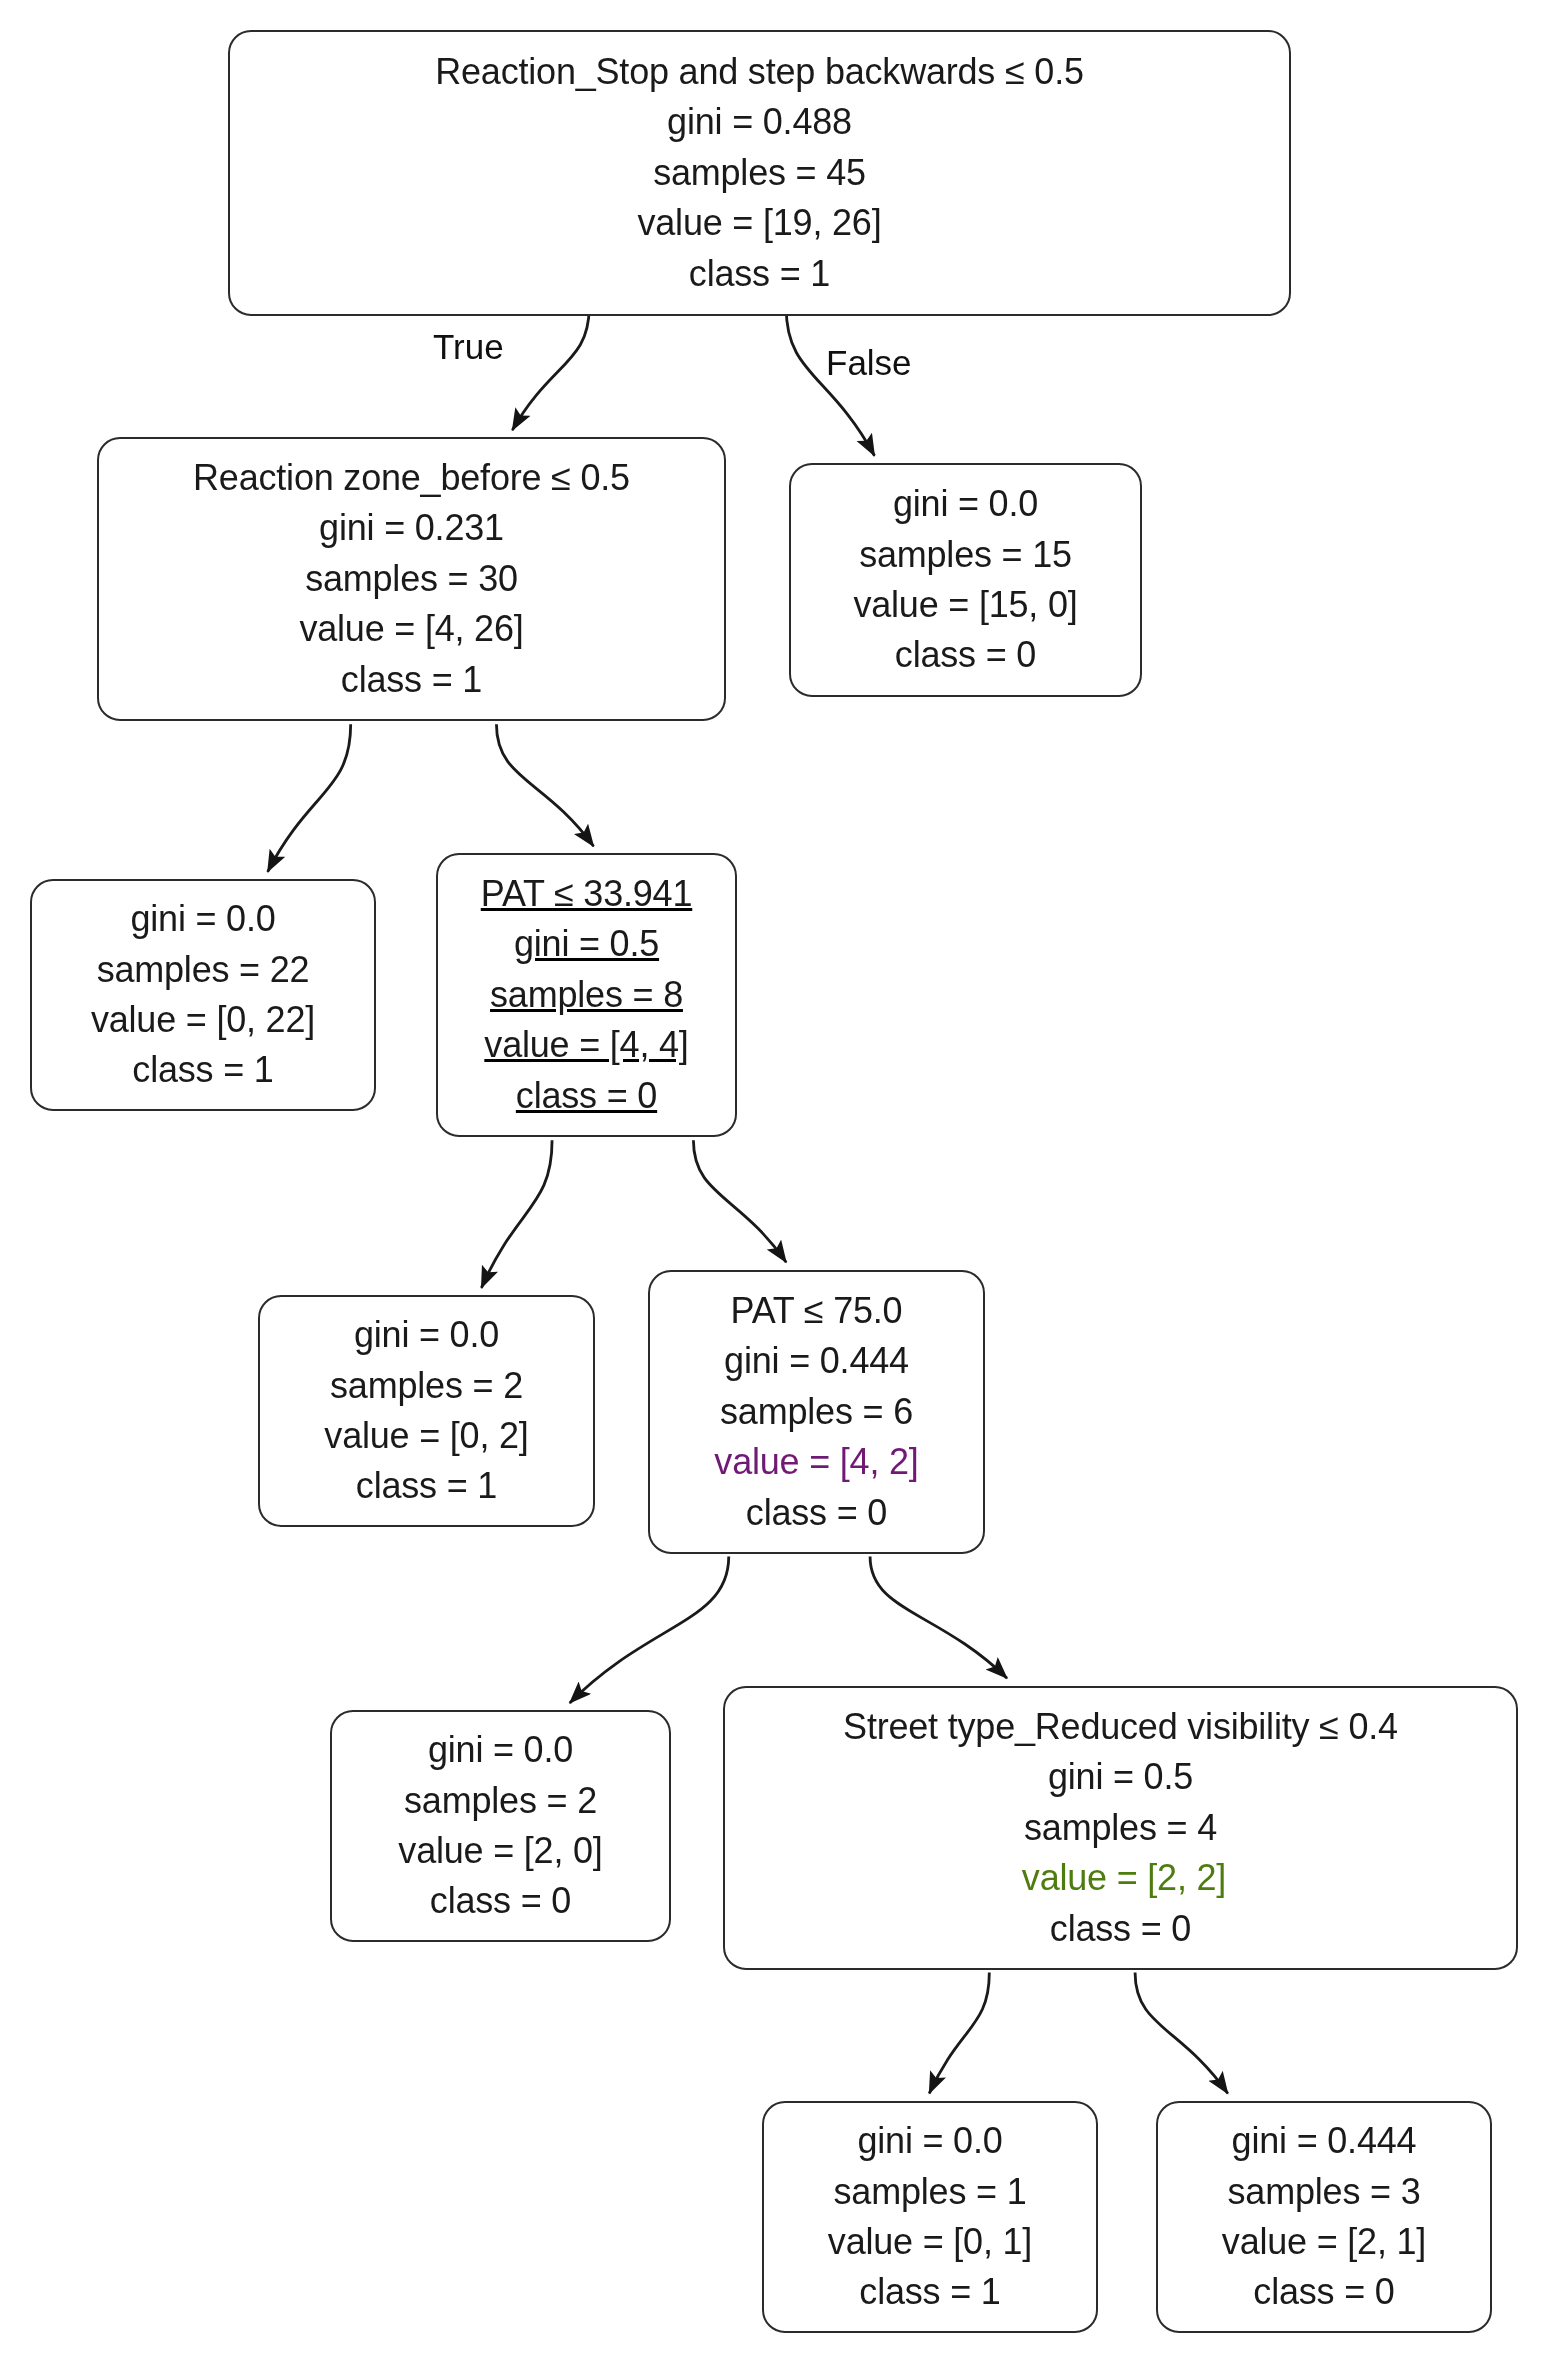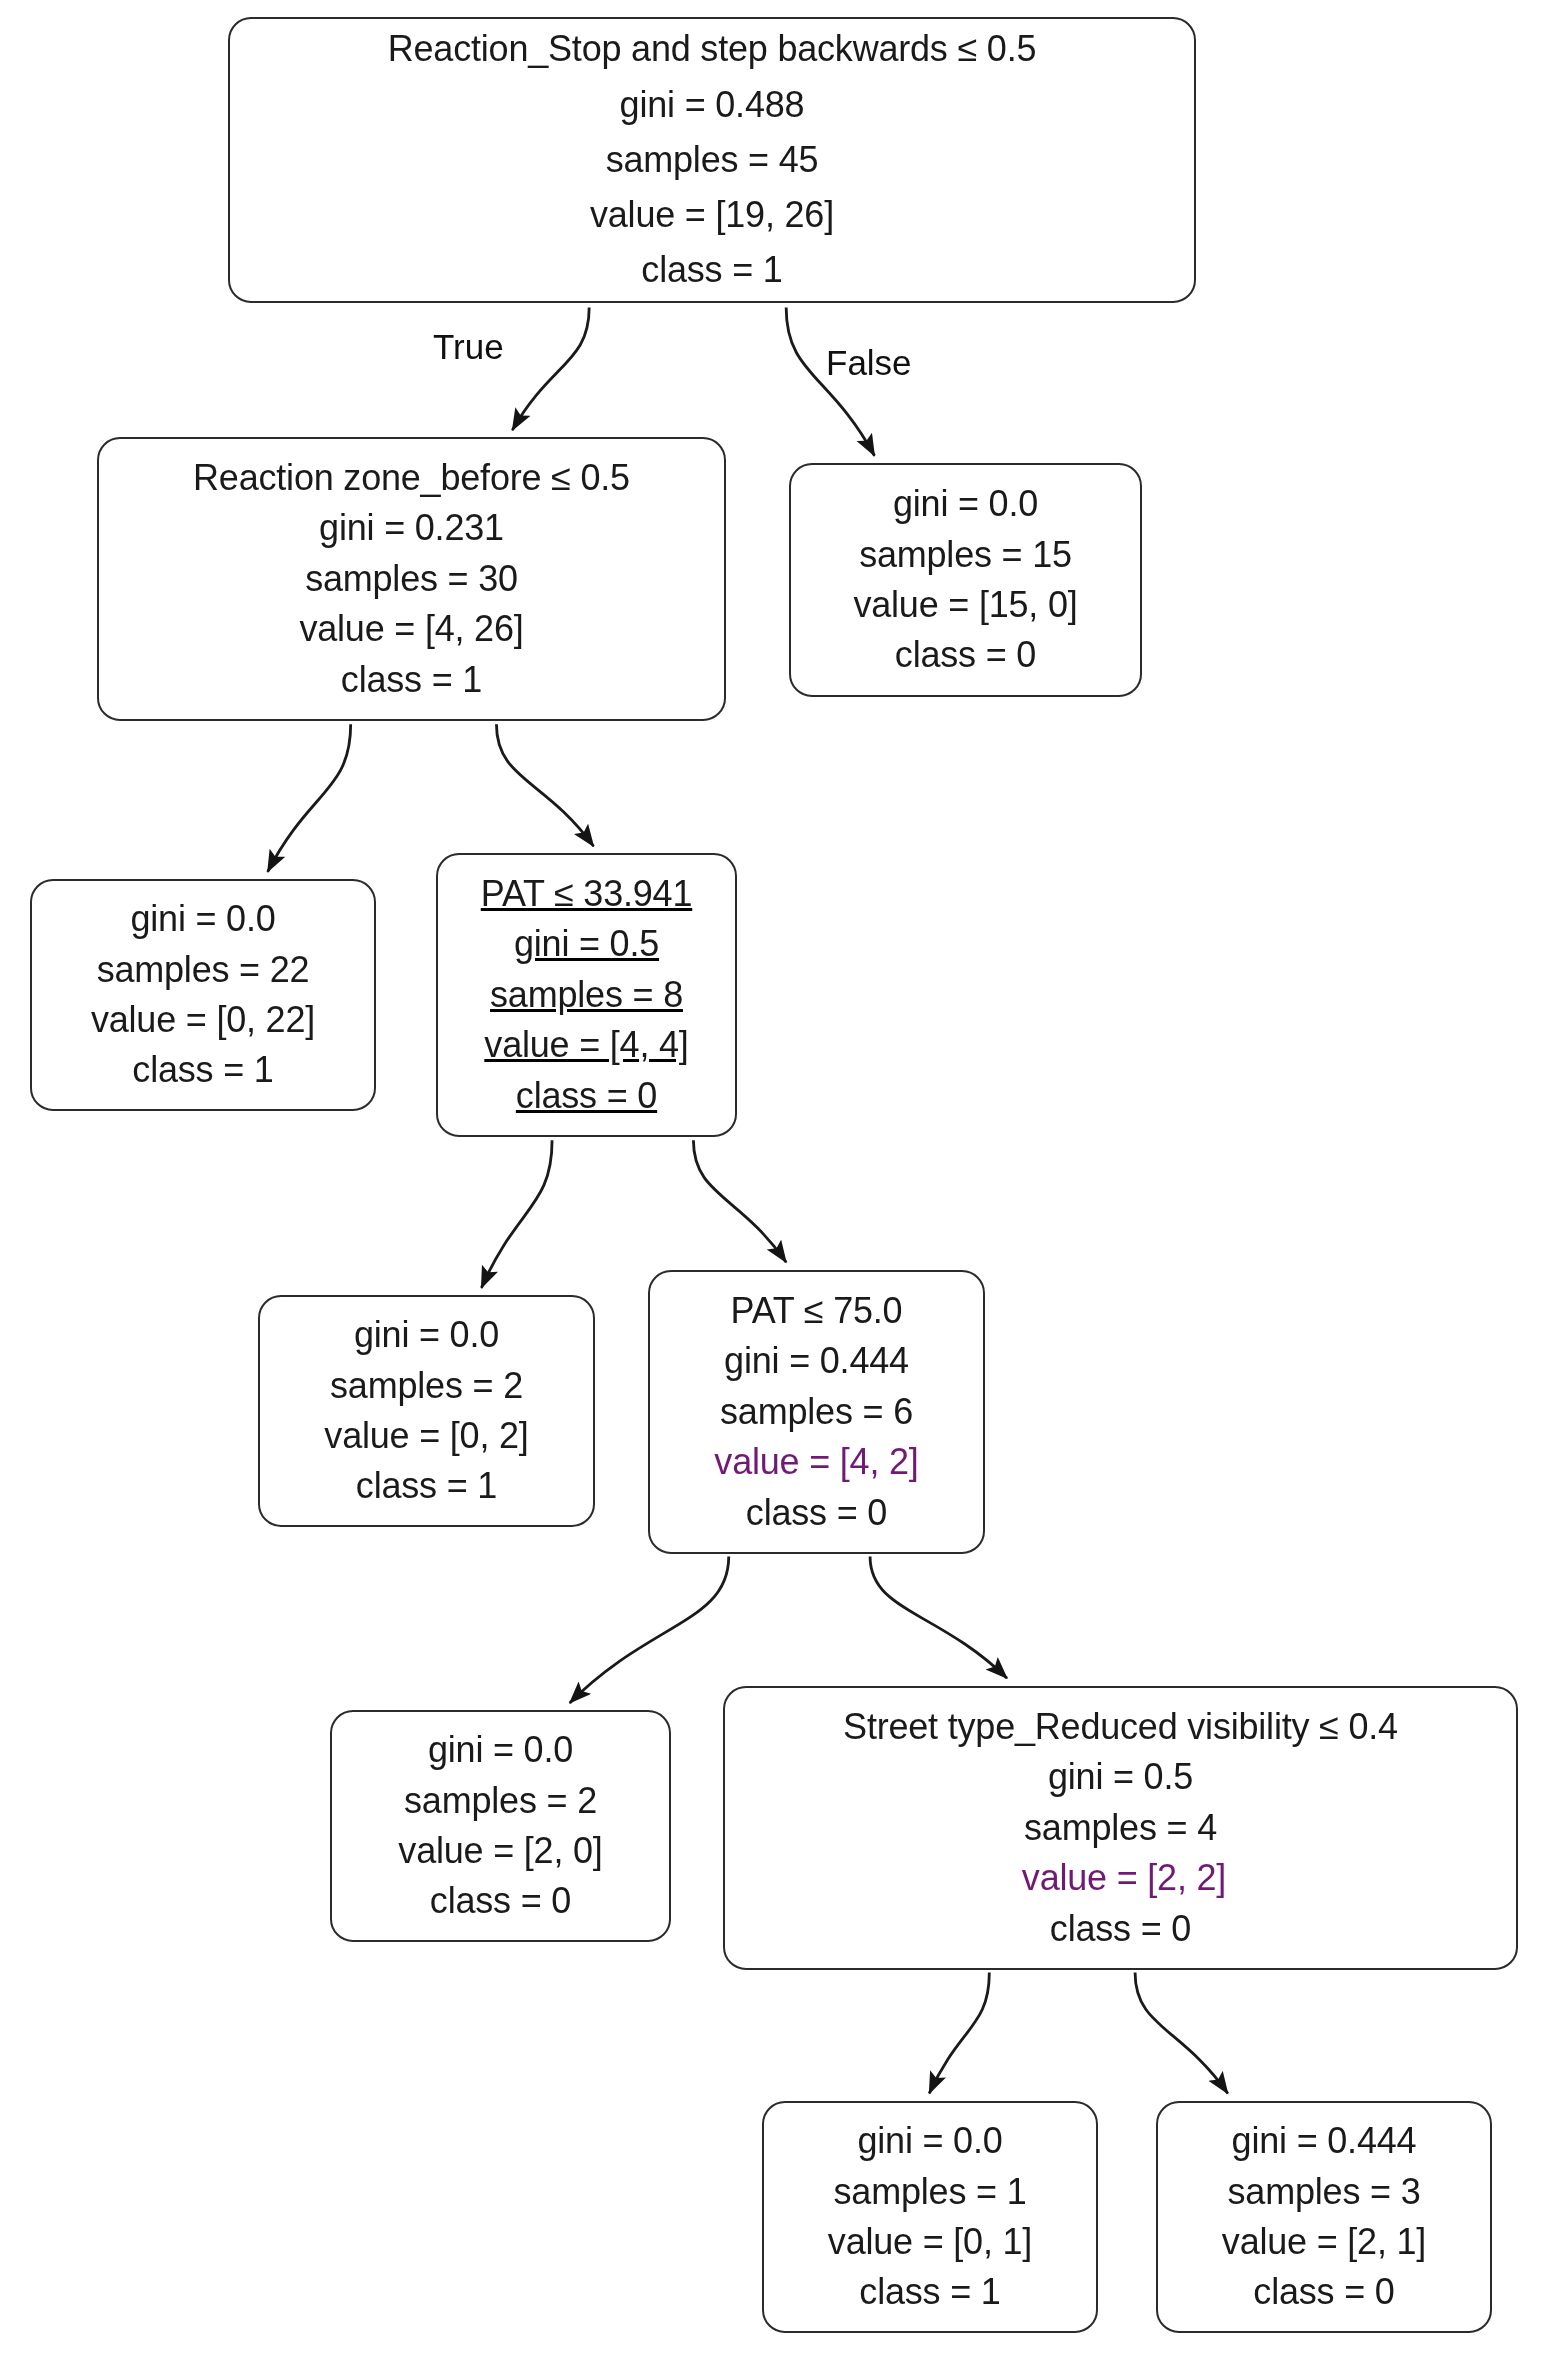--- a/index.html
+++ b/index.html
@@ -69,21 +69,21 @@
         <path d="M 625 1291 C 625 1366.15 585 1366.15 545 1458" fill="none" stroke="#1a1a1a" stroke-width="3.2" marker-end="url(#arrowhead)"></path>
         <path d="M 785 1291 C 785 1353.1 837.5 1353.1 890 1429" fill="none" stroke="#1a1a1a" stroke-width="3.2" marker-end="url(#arrowhead)"></path>
         <path d="M 825 1762 C 825 1836.7 735 1836.7 645 1928" fill="none" stroke="#1a1a1a" stroke-width="3.2" marker-end="url(#arrowhead)"></path>
         <path d="M 985 1762 C 985 1824.1 1062.5 1824.1 1140 1900" fill="none" stroke="#1a1a1a" stroke-width="3.2" marker-end="url(#arrowhead)"></path>
         <path d="M 1120 2233 C 1120 2294.65 1086 2294.65 1052 2370" fill="none" stroke="#1a1a1a" stroke-width="3.2" marker-end="url(#arrowhead)"></path>
         <path d="M 1285 2233 C 1285 2294.65 1337.5 2294.65 1390 2370" fill="none" stroke="#1a1a1a" stroke-width="3.2" marker-end="url(#arrowhead)"></path>
       </g>
   </svg>
 
   <div id="node-group">
-      <div class="tree-node" style="left: 228px; top: 17px; width: 968px; height: 286px; border-color: rgb(43, 43, 43); background: rgb(255, 255, 255); justify-content: space-between;">
+      <div class="tree-node" style="left: 228px; top: 30px; width: 1063px; height: 286px; border-color: rgb(43, 43, 43); background: rgb(255, 255, 255);">
         <div class="node-line" style="color: rgb(26, 26, 26);">Reaction_Stop and step backwards ≤ 0.5</div>
         <div class="node-line" style="color: rgb(26, 26, 26);">gini = 0.488</div>
         <div class="node-line" style="color: rgb(26, 26, 26);">samples = 45</div>
         <div class="node-line" style="color: rgb(26, 26, 26);">value = [19, 26]</div>
         <div class="node-line" style="color: rgb(26, 26, 26);">class = 1</div>
       </div>
       <div class="tree-node" style="left: 97px; top: 437px; width: 629px; height: 284px; border-color: rgb(43, 43, 43); background: rgb(255, 255, 255);">
         <div class="node-line" style="color: rgb(26, 26, 26);">Reaction zone_before ≤ 0.5</div>
         <div class="node-line" style="color: rgb(26, 26, 26);">gini = 0.231</div>
         <div class="node-line" style="color: rgb(26, 26, 26);">samples = 30</div>
@@ -125,21 +125,21 @@
       <div class="tree-node" style="left: 330px; top: 1710px; width: 341px; height: 232px; border-color: rgb(43, 43, 43); background: rgb(255, 255, 255);">
         <div class="node-line" style="color: rgb(26, 26, 26);">gini = 0.0</div>
         <div class="node-line" style="color: rgb(26, 26, 26);">samples = 2</div>
         <div class="node-line" style="color: rgb(26, 26, 26);">value = [2, 0]</div>
         <div class="node-line" style="color: rgb(26, 26, 26);">class = 0</div>
       </div>
       <div class="tree-node" style="left: 723px; top: 1686px; width: 795px; height: 284px; border-color: rgb(43, 43, 43); background: rgb(255, 255, 255);">
         <div class="node-line" style="color: rgb(26, 26, 26);">Street type_Reduced visibility ≤ 0.4</div>
         <div class="node-line" style="color: rgb(26, 26, 26);">gini = 0.5</div>
         <div class="node-line" style="color: rgb(26, 26, 26);">samples = 4</div>
-        <div class="node-line" style="color: #701a75; margin-left: 7px;">value = [2, 2]</div>
+        <div class="node-line" style="color: #4d7c0f; margin-left: 7px;">value = [2, 2]</div>
         <div class="node-line" style="color: rgb(26, 26, 26);">class = 0</div>
       </div>
       <div class="tree-node" style="left: 762px; top: 2101px; width: 336px; height: 232px; border-color: rgb(43, 43, 43); background: rgb(255, 255, 255);">
         <div class="node-line" style="color: rgb(26, 26, 26);">gini = 0.0</div>
         <div class="node-line" style="color: rgb(26, 26, 26);">samples = 1</div>
         <div class="node-line" style="color: rgb(26, 26, 26);">value = [0, 1]</div>
         <div class="node-line" style="color: rgb(26, 26, 26);">class = 1</div>
       </div>
       <div class="tree-node" style="left: 1156px; top: 2101px; width: 336px; height: 232px; border-color: rgb(43, 43, 43); background: rgb(255, 255, 255);">
         <div class="node-line" style="color: rgb(26, 26, 26);">gini = 0.444</div>

